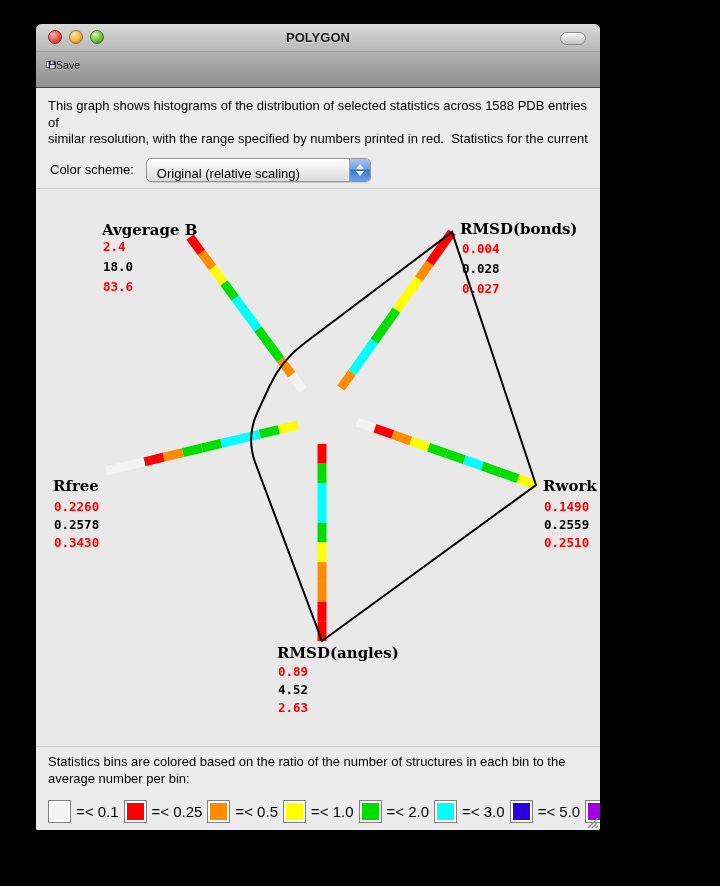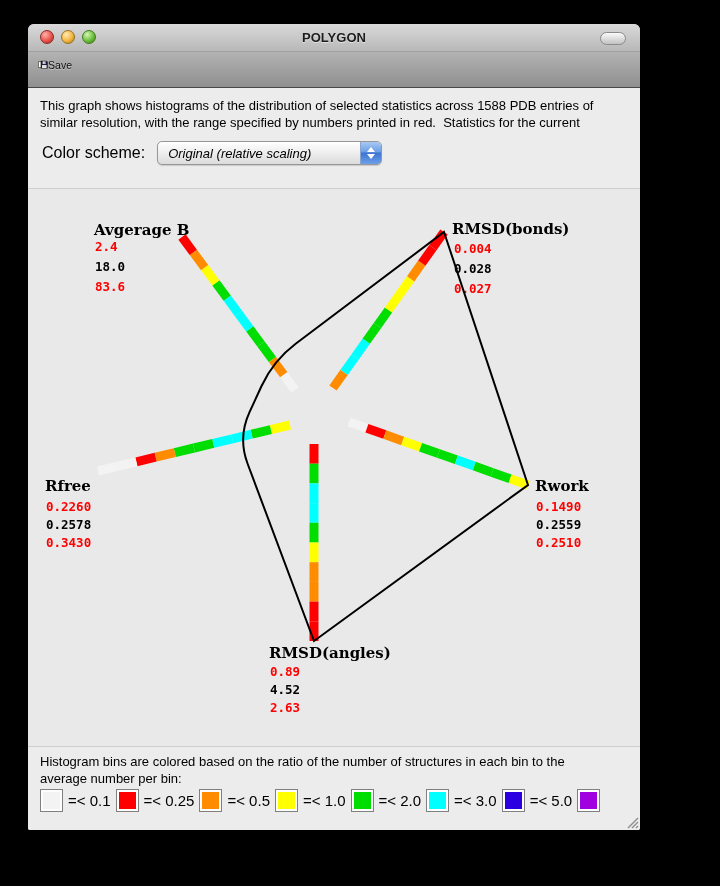--- a/index.html
+++ b/index.html
@@ -1,18 +1,18 @@
 <!DOCTYPE html>
 <html><head>
 <meta charset="utf-8">
 <style>
   * { margin:0; padding:0; box-sizing:border-box; }
   html,body { width:720px; height:886px; background:#000; overflow:hidden;
               font-family:"Liberation Sans", sans-serif; }
-  .window { position:absolute; left:28px; top:24px; width:612px; height:806px;
+  .window { position:absolute; left:36px; top:24px; width:564px; height:806px;
             background:#f0abfc; border-radius:6px 6px 2px 2px; overflow:hidden; }
 
   
   .titlebar { position:relative; height:28px;
               background:linear-gradient(#d9d9d9,#b8b8b8);
               border-bottom:1px solid #a0a0a0; }
   .lights { position:absolute; left:12px; top:6px; display:flex; gap:7px; }
   .light { width:14px; height:14px; border-radius:50%; display:inline-block; }
   .light.red    { background:radial-gradient(circle at 35% 30%, #ffb2ad, #e8554b 55%, #9c241d); border:1px solid #8e2a24; }
   .light.yellow { background:radial-gradient(circle at 35% 30%, #ffe9b0, #f2b741 55%, #a9731a); border:1px solid #97701f; }
@@ -24,43 +24,43 @@
   .toolbar { height:36px; background:linear-gradient(#b3b3b3,#8f8f8f);
              border-bottom:1px solid #474747; padding:1px 10px 0; display:flex; align-items:flex-start; }
   .savebtn { display:flex; flex-direction:row; align-items:center; width:34px; cursor:default; }
   .savebtn svg { display:block; }
   .savebtn span { font-size:10.5px; color:#111; margin-top:0px; text-shadow:0 1px 0 rgba(255,255,255,.35); }
 
   
   .desc { height:100px; background:#ececec; padding:10px 12px 0 12px; }
   .desc .line { font-size:13px; color:#000; line-height:16.5px; white-space:pre-wrap; }
   .scheme-row { margin-top:10px; display:flex; align-items:center; }
-  .scheme-label { font-size:16px; color:#000; margin-left:2px; }
+  .scheme-label { font-size:13px; color:#000; margin-left:2px; }
   .popup { margin-left:12px; width:225px; height:24px; border:1px solid #979797; border-radius:5px;
            background:linear-gradient(#ffffff,#dcdcdc); position:relative;
-           box-shadow:0 1px 1px rgba(0,0,0,.15); display:flex; align-items:center;font-style:italic; }
+           box-shadow:0 1px 1px rgba(0,0,0,.15); display:flex; align-items:flex-end; }
   .popup-text { font-size:13px; color:#000; padding-left:10px; flex:1; white-space:nowrap; overflow:hidden; }
   .popup-cap { width:21px; height:22px; margin:0; border-radius:0 4px 4px 0;
                background:linear-gradient(#a8c8f4 0%, #6d9fe6 45%, #3d74d0 50%, #6da0ea 100%);
                border-left:1px solid #8aa6cf; display:flex; flex-direction:column;
                align-items:center; justify-content:center; gap:2px; }
   .arr { width:0; height:0; border-left:4px solid transparent; border-right:4px solid transparent; }
   .arr.up { border-bottom:5px solid #fff; }
   .arr.down { border-top:5px solid #fff; }
 
   
   .plot { height:558px; background:#e9e9e9; border-top:1px solid #cfcfcf; }
   .ax-title { font-family:"DejaVu Serif", serif; font-weight:bold; font-size:15px; fill:#000; }
   .ax-num { font-family:"DejaVu Sans Mono", monospace; font-weight:bold; font-size:12.5px; }
 
   
   .legend { height:84px; background:#ececec; border-top:1px solid #cfcfcf;
             padding:7px 12px 0; position:relative; }
   .legend .line { font-size:13px; color:#000; line-height:16.5px; }
-  .bins { display:flex; align-items:center; margin-top:2px; gap:5px; }
+  .bins { display:flex; align-items:center; margin-top:13px; gap:5px; }
   .bin-item { display:flex; align-items:center; gap:5px; }
   .swatch { width:23px; height:23px; border:1px solid #808080; background:#fdfdfd; padding:2px; }
   .swatch .fill { width:100%; height:100%; }
   .bin-label { font-size:15px; color:#000; white-space:nowrap; }
   .grip { position:absolute; right:1px; bottom:1px; }
 </style>
 </head>
 <body>
 
 <div class="window">
@@ -175,21 +175,21 @@
         <line x1="89.19999999999999" y1="277.4" x2="70" y2="282" stroke="#f3f3f3" stroke-width="9"></line>
         <text x="17" y="302" class="ax-title">Rfree</text>
         <text x="18" y="322" class="ax-num" fill="#ff0000">0.2260</text>
         <text x="18" y="340" class="ax-num" fill="#000000">0.2578</text>
         <text x="18" y="358" class="ax-num" fill="#ff0000">0.3430</text>
         <path d="M416,43 L500,296 L286,452 L219.59796622546241,274.7327738151618 Q209.776,248.512 221.5208643349858,223.0943257996964 L233.55913566501422,197.0416742003036 Q245.304,171.624 267.6660878303183,154.773568911475 Z" fill="none" stroke="#000000" stroke-width="2" stroke-linejoin="miter"></path>
       </svg>
   </div>
 
   <div class="legend">
-    <div class="line">Histogram bins are colored based on the ratio of the number of structures in each bin to the</div>
+    <div class="line">Statistics bins are colored based on the ratio of the number of structures in each bin to the</div>
     <div class="line">average number per bin:</div>
     <div class="bins" id="bins">
         <div class="bin-item">
           <div class="swatch">
             <div class="fill" style="background: rgb(243, 243, 243);"></div>
           </div>
           <span class="bin-label">=&lt; 0.1</span>
         </div>
         <div class="bin-item">
           <div class="swatch">

